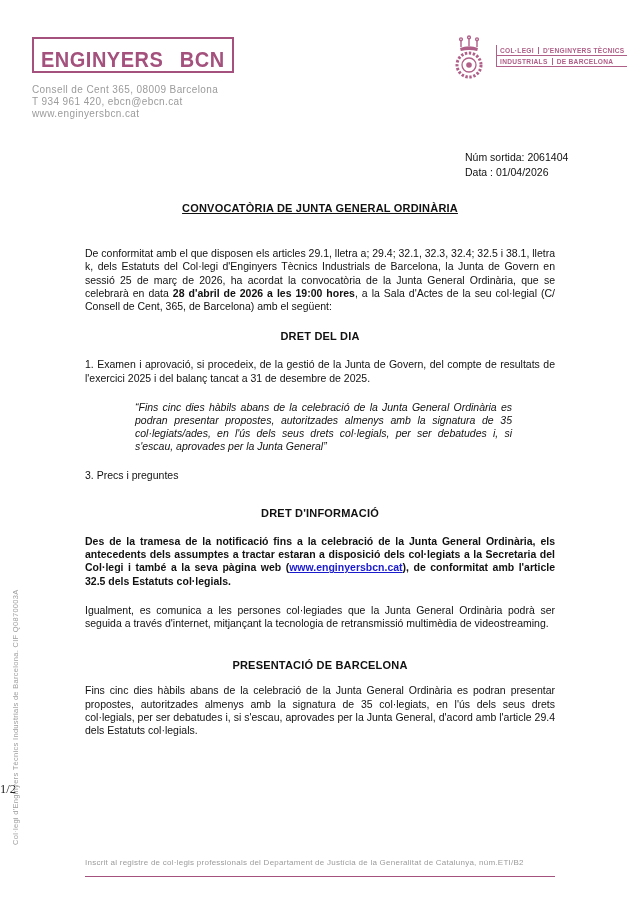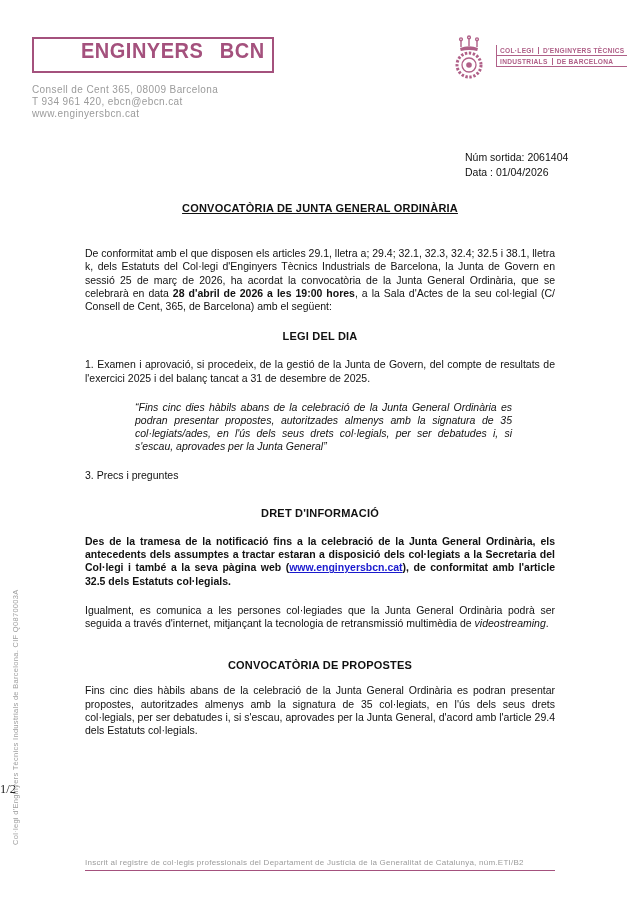--- a/index.html
+++ b/index.html
@@ -11,24 +11,23 @@
     height: 902px;
     background: #ffffff;
     margin: 0 auto;
     overflow: hidden;
     color: #1a1a1a;
   }
 
   
   .logo-box {
     position: absolute; left: 32px; top: 37px;
-    display: inline-flex; align-items: flex-start;
+    display: inline-flex; align-items: flex-end;
     border: 2.5px solid #a4517d; color: #a4517d;
     height: 36px;
-    padding-left: 40px;
   }
   .logo-seg {
     display: flex; align-items: center;
     font-weight: bold; font-size: 20px; letter-spacing: 0.5px;
     padding: 0 7px;
     transform: scaleY(1.08);
   }
   .logo-divider { width: 2.5px; background: #a4517d; }
 
   .addr {
@@ -74,32 +73,32 @@
   .p-item1 { margin-top: 15px; }
   .p-item2 { margin-top: 11px; }
   .p-quote { margin-top: 16px; margin-left: 50px; margin-right: 43px; font-style: italic; }
   .p-item3 { margin-top: 15px; }
   .h-dret  { margin-top: 25px; }
   .p-dret1 { margin-top: 15px; font-weight: bold; }
   .p-dret2 { margin-top: 16px; }
   .h-pres  { margin-top: 29px; }
   .p-pres  { margin-top: 12px; }
   .bold { font-weight: bold; }
-  .italic { font-style: italic; }
+  .italic { }
   a.doc-link { color: #1a1ace; text-decoration: underline; cursor: pointer; }
 
   
   .page-number {
     position: absolute; left: 0; top: 782px; width: 633px;
     font-family: "Liberation Serif", serif; font-size: 12.5px; color: #222;
   }
   .registry {
     position: absolute; left: 85px; top: 858px; width: 470px;
     color: #9b9b9b; font-size: 8px; letter-spacing: 0.25px;
-    border-bottom: 1.5px solid #a4517d; padding-bottom: 3px;
+    border-bottom: 1.5px solid #a4517d; padding-bottom: 9px;
     white-space: nowrap; overflow: hidden;
   }
   .side-text {
     position: absolute; left: 11px; top: 845px;
     transform: rotate(-90deg); transform-origin: 0 0;
     white-space: nowrap;
     color: #a0a0a0; font-size: 7.5px; letter-spacing: 0.3px;
   }
 </style>
 </head>
@@ -147,33 +146,33 @@
   <div class="meta">
     <div>Núm sortida: 2061404</div>
     <div>Data : 01/04/2026</div>
   </div>
 
   <div class="content">
     <div class="doc-title">CONVOCATÒRIA DE JUNTA GENERAL ORDINÀRIA</div>
 
     <p class="p-intro"><span>De conformitat amb el que disposen els articles 29.1, lletra a; 29.4; 32.1, 32.3, 32.4; 32.5 i 38.1, lletra k, dels Estatuts del Col·legi d'Enginyers Tècnics Industrials de Barcelona, la Junta de Govern en sessió 25 de març de 2026, ha acordat la convocatòria de la Junta General Ordinària, que se celebrarà en data </span><span class="bold">28 d'abril de 2026 a les 19:00 hores</span><span>, a la Sala d'Actes de la seu col·legial (C/ Consell de Cent, 365, de Barcelona) amb el següent:</span></p>
 
-    <div class="section-heading h-ordre">LEGI DEL DIA</div>
+    <div class="section-heading h-ordre">DRET DEL DIA</div>
 
     <p class="p-item1">1. Examen i aprovació, si procedeix, de la gestió de la Junta de Govern, del compte de resultats de l'exercici 2025 i del balanç tancat a 31 de desembre de 2025.</p>
     <p class="p-quote">“Fins cinc dies hàbils abans de la celebració de la Junta General Ordinària es podran presentar propostes, autoritzades almenys amb la signatura de 35 col·legiats/ades, en l'ús dels seus drets col·legials, per ser debatudes i, si s'escau, aprovades per la Junta General”</p>
     <p class="p-item3">3. Precs i preguntes</p>
 
     <div class="section-heading h-dret">DRET D'INFORMACIÓ</div>
 
     <p class="p-dret1"><span>Des de la tramesa de la notificació fins a la celebració de la Junta General Ordinària, els antecedents dels assumptes a tractar estaran a disposició dels col·legiats a la Secretaria del Col·legi i també a la seva pàgina web (</span><a class="doc-link">www.enginyersbcn.cat</a><span>), de conformitat amb l'article 32.5 dels Estatuts col·legials.</span></p>
 
     <p class="p-dret2"><span>Igualment, es comunica a les persones col·legiades que la Junta General Ordinària podrà ser seguida a través d'internet, mitjançant la tecnologia de retransmissió multimèdia de </span><span class="italic">videostreaming</span><span>.</span></p>
 
-    <div class="section-heading h-pres">CONVOCATÒRIA DE PROPOSTES</div>
+    <div class="section-heading h-pres">PRESENTACIÓ DE BARCELONA</div>
 
     <p class="p-pres">Fins cinc dies hàbils abans de la celebració de la Junta General Ordinària es podran presentar propostes, autoritzades almenys amb la signatura de 35 col·legiats, en l'ús dels seus drets col·legials, per ser debatudes i, si s'escau, aprovades per la Junta General, d'acord amb l'article 29.4 dels Estatuts col·legials.</p>
   </div>
 
   <div class="page-number">1/2</div>
 
   <div class="registry">Inscrit al registre de col·legis professionals del Departament de Justícia de la Generalitat de Catalunya, núm.ETI/B2</div>
 
   <div class="side-text">Col·legi d'Enginyers Tècnics Industrials de Barcelona. CIF Q0870003A</div>
 

